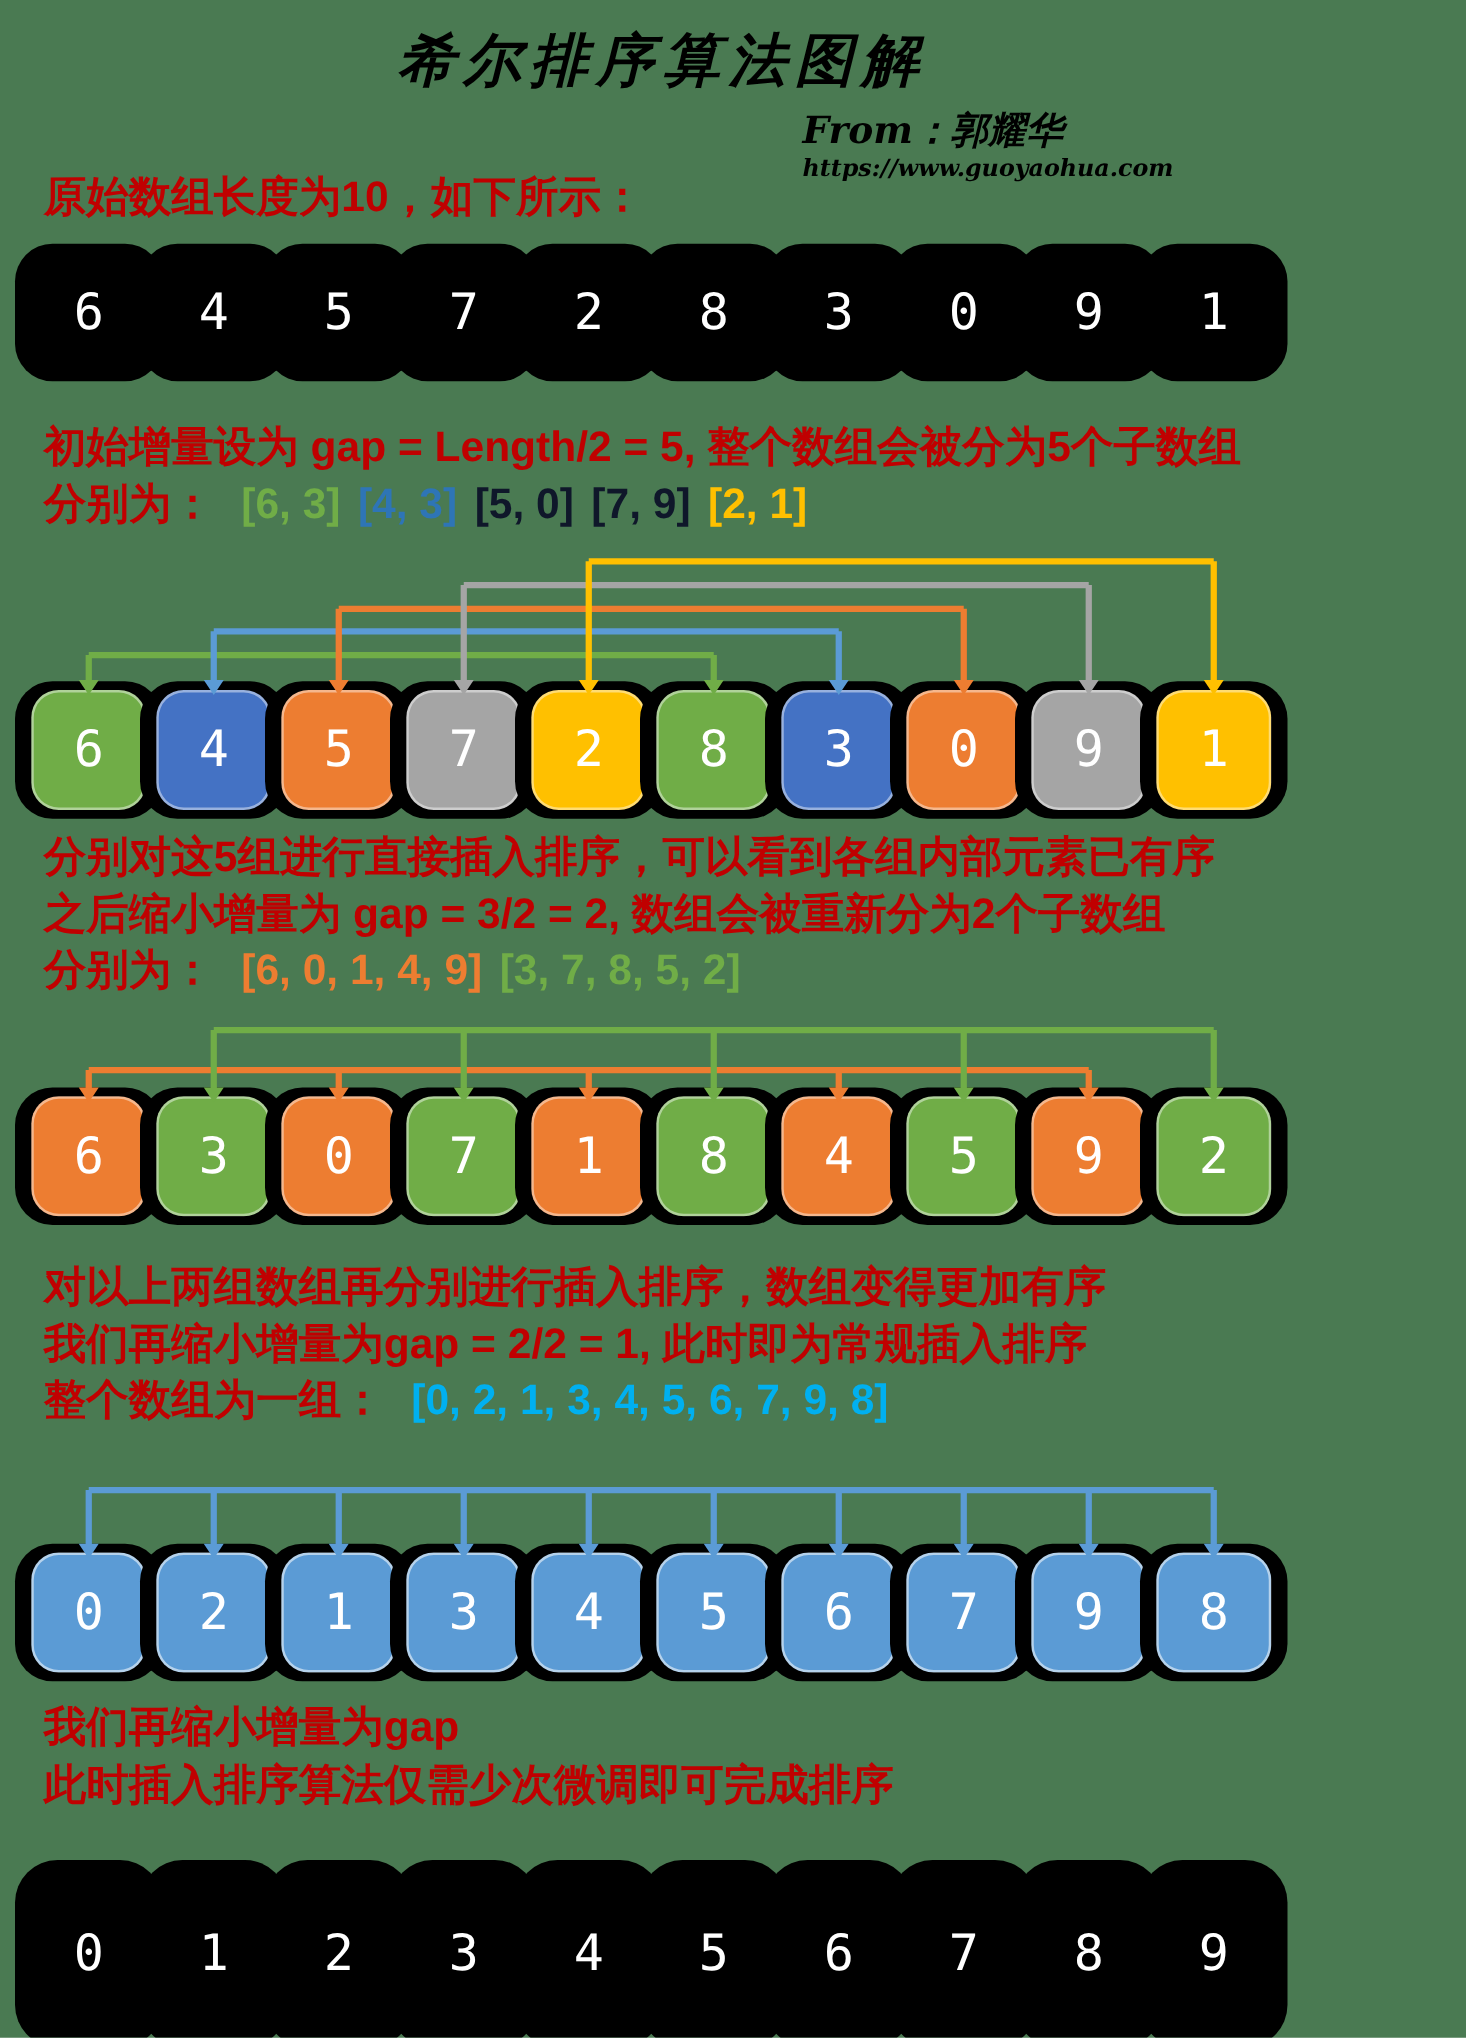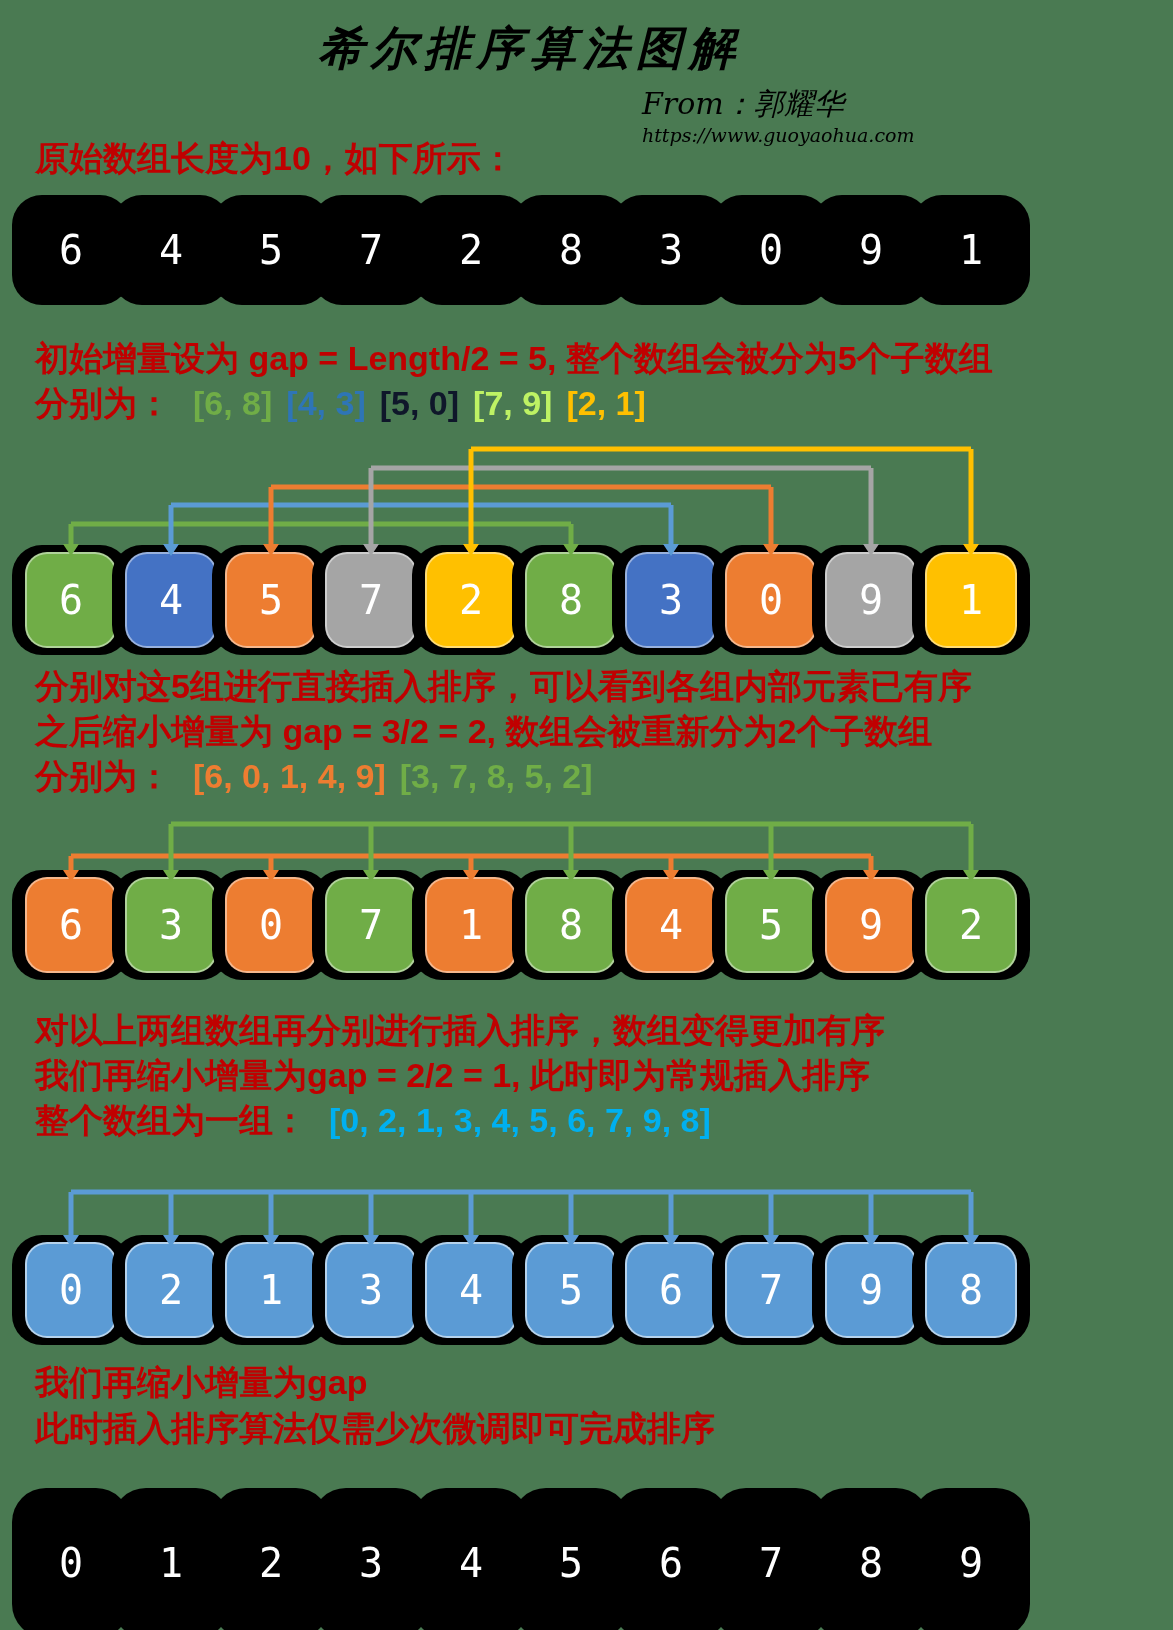--- a/index.html
+++ b/index.html
@@ -8,33 +8,33 @@
     position:relative; width:1173px; height:1630px;
     background:#4A7A52; overflow:hidden;
     font-family:"Liberation Sans", sans-serif;
   }
   .title {
     position:absolute; left:318px; top:18px;
     font-family:"DejaVu Serif", serif; font-style:italic; font-weight:bold;
     font-size:46px; color:#000; letter-spacing:7px; white-space:nowrap;
   }
   .sig { position:absolute; left:642px; color:#000; white-space:nowrap;
-    font-family:"DejaVu Serif", serif; font-style:italic; font-weight:normal; }
+    font-family:"DejaVu Serif", serif; font-style:italic; font-weight:bold; }
   .sig1 { top:84px; font-size:30px; }
   .sig2 { top:124px; font-size:19px; }
   .caption {
     position:absolute; left:35px; white-space:nowrap;
     font-size:34px; font-weight:bold; color:#C00000; line-height:44px;
   }
   .grp { font-weight:bold; margin-right:14px; }
   .grp-prefix { margin-right:22px; }
   .grp[data-color="green"]       { color:#70AD47; }
   .grp[data-color="text_blue"]   { color:#2E75B6; }
   .grp[data-color="dark_orange"] { color:#0f172a; }
-  .grp[data-color="gray"]        { color:#bef264; }
+  .grp[data-color="gray"]        { color:#0f172a; }
   .grp[data-color="yellow"]      { color:#FFC000; }
   .grp[data-color="orange"]      { color:#ED7D31; }
   .grp[data-color="cyan"]        { color:#00B0F0;margin-top:12px; }
   .array-row { position:absolute; left:0; width:1173px; height:110px; }
   .cell {
     position:absolute; top:0; width:118px; height:110px;
     background:#000; border-radius:30px;
   }
   .array-row.tall .cell { height:150px; border-radius:34px; }
   .tile {
@@ -113,21 +113,21 @@
       </div>
       <div class="cell" data-color="black" style="left: 912px;">
         <div class="tile">
           <span class="num">1</span>
         </div>
       </div>
     </div>
 
   <div class="caption" style="top:336px">初始增量设为 gap = Length/2 = 5, 整个数组会被分为5个子数组</div>
   <div class="caption" style="top:381px">
-    <span class="grp-prefix">分别为：</span><span class="grp" data-color="green">[6, 8]</span><span class="grp" data-color="text_blue">[4, 3]</span><span class="grp" data-color="dark_orange">[5, 0]</span><span class="grp" data-color="gray">[7, 9]</span><span class="grp" data-color="yellow">[2, 1]</span>
+    <span class="grp-prefix">分别为：</span><span class="grp" data-color="green">[6, 3]</span><span class="grp" data-color="text_blue">[4, 3]</span><span class="grp" data-color="dark_orange">[5, 0]</span><span class="grp" data-color="gray">[7, 9]</span><span class="grp" data-color="yellow">[2, 1]</span>
   </div>
 
   <div class="array-row" style="top:545px">
       <div class="cell" data-color="green" style="left: 12px;">
         <div class="tile">
           <span class="num">6</span>
         </div>
       </div>
       <div class="cell" data-color="blue" style="left: 112px;">
         <div class="tile">

